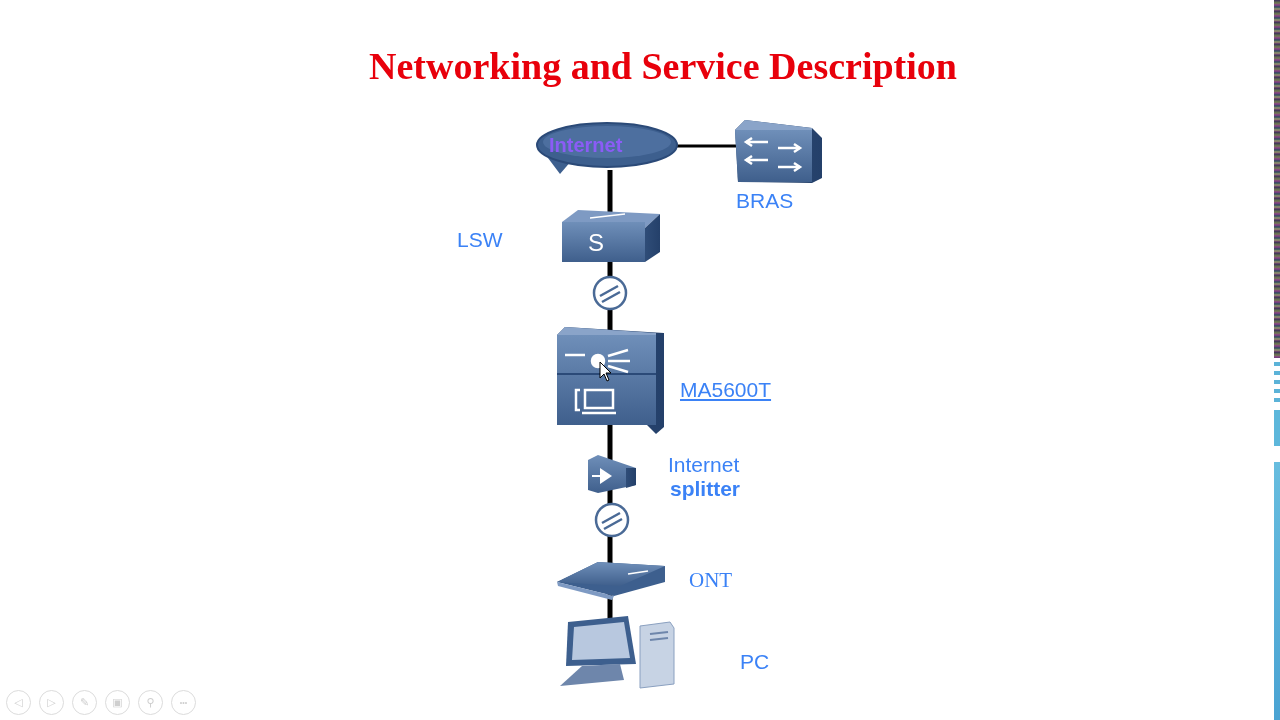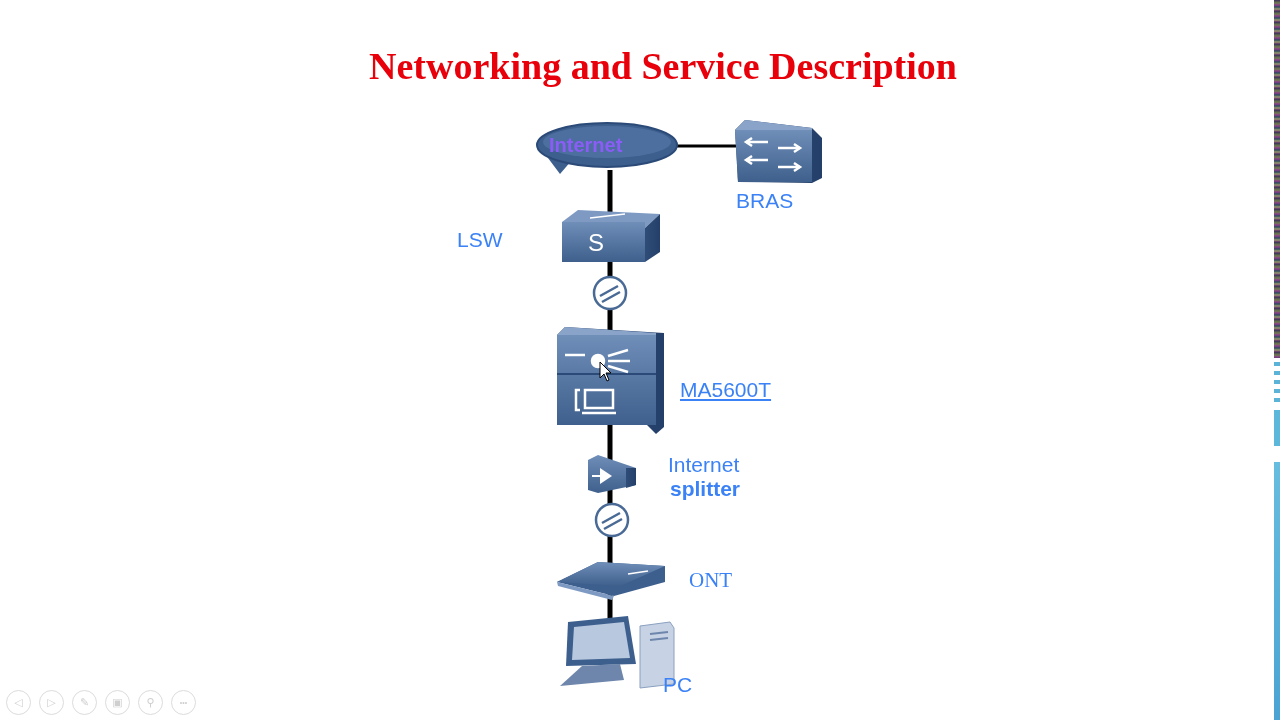--- a/index.html
+++ b/index.html
@@ -121,21 +121,21 @@
   </g>
 </svg>
 
 <div class="label" style="left:549px; top:133px; color:#8b5cf6; font-weight:bold; font-size:20px;">Internet</div>
 <div class="label" style="left:736px; top:189px;">BRAS</div>
 <div class="label" style="left:457px; top:228px;">LSW</div>
 <div class="label" style="left:680px; top:378px;text-decoration:underline;">MA5600T</div>
 <div class="label" style="left:668px; top:453px;">Internet</div>
 <div class="label" style="left:670px; top:477px;font-weight:bold;">splitter</div>
 <div class="label" style="left:689px; top:568px;font-family:Liberation Serif, serif;">ONT</div>
-<div class="label" style="left:663px; top:650px;margin-top:23px;">PC</div>
+<div class="label" style="left:740px; top:650px;">PC</div>
 
 <div class="edge-strip">
   <div class="noise"></div>
   <div class="stripes"></div>
   <div class="blue1"></div>
   <div class="blue2"></div>
 </div>
 
 <div class="nav">
   <div class="nav-btn">◁</div>

